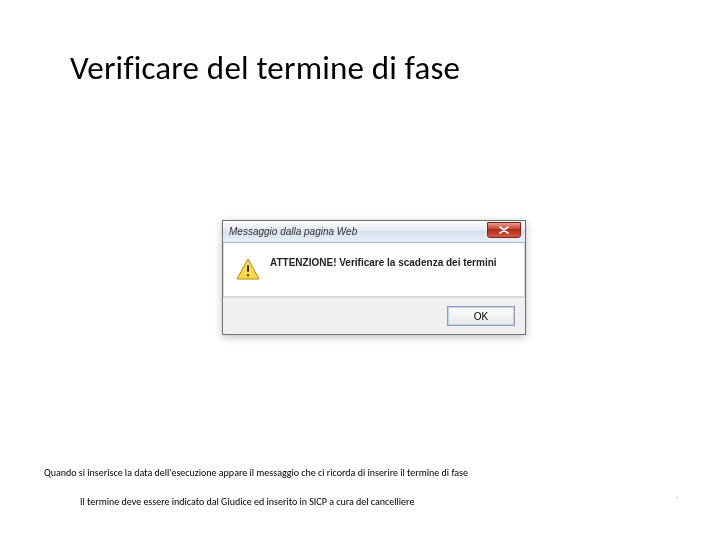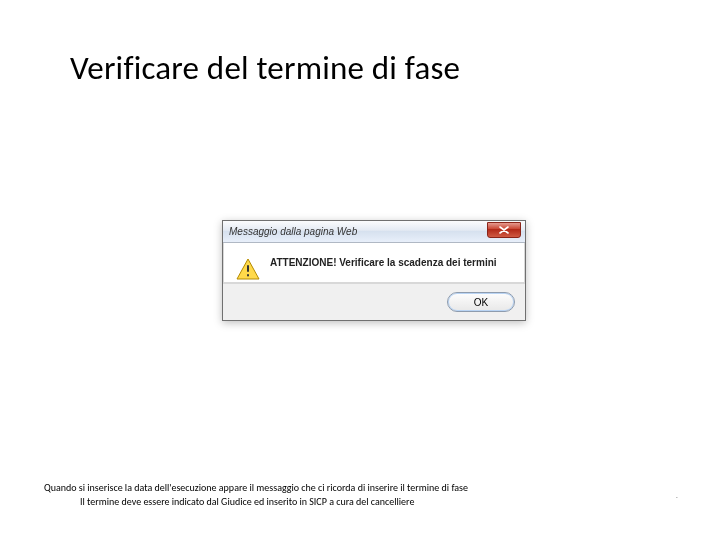--- a/index.html
+++ b/index.html
@@ -58,21 +58,21 @@
     border-radius: 0 0 3px 3px;
     display: flex;
     align-items: center;
     justify-content: center;
   }
   .close-btn svg { display:block; }
   .dialog-body {
     background: #ffffff;
     border: 1px solid #d8d8d8;
     border-top: none;
-    padding: 14px 12px 2px 12px;
+    padding: 14px 12px 16px 12px;
     display: flex;
     align-items: flex-start;
     gap: 10px;
   }
   .warn-icon {
     width: 24px;
     height: 22px;
     flex: 0 0 auto;
     margin-top: 1px;
   }
@@ -89,35 +89,35 @@
     justify-content: flex-end;
     border-top: 1px solid #d8d8d8;
   }
   .ok-btn {
     min-width: 68px;
     height: 20px;
     font-size: 10px;
     font-family: "Segoe UI", Tahoma, sans-serif;
     background: linear-gradient(#fdfdfd,#e8e8e8);
     border: 1px solid #8e9cae;
-    border-radius: 10px;
+    border-radius: 0;
     box-shadow: 0 0 0 1px #b9d4f4 inset;
     cursor: pointer;
     margin-left: 26px;
   }
   .caption {
     position: absolute;
     left: 44px;
     bottom: 32px;
     right: 120px;
     font-size: 10px;
     line-height: 1.35;
     color: #000;
   }
-  .caption .line2 { padding-left: 36px; display:block; }
+  .caption .line2 { padding-left: 36px; display:block;margin-top:15px; }
   .page-dot {
     position: absolute;
     right: 42px;
     bottom: 40px;
     font-size: 9px;
     color: #888;
   }
 </style>
 </head>
 <body>

